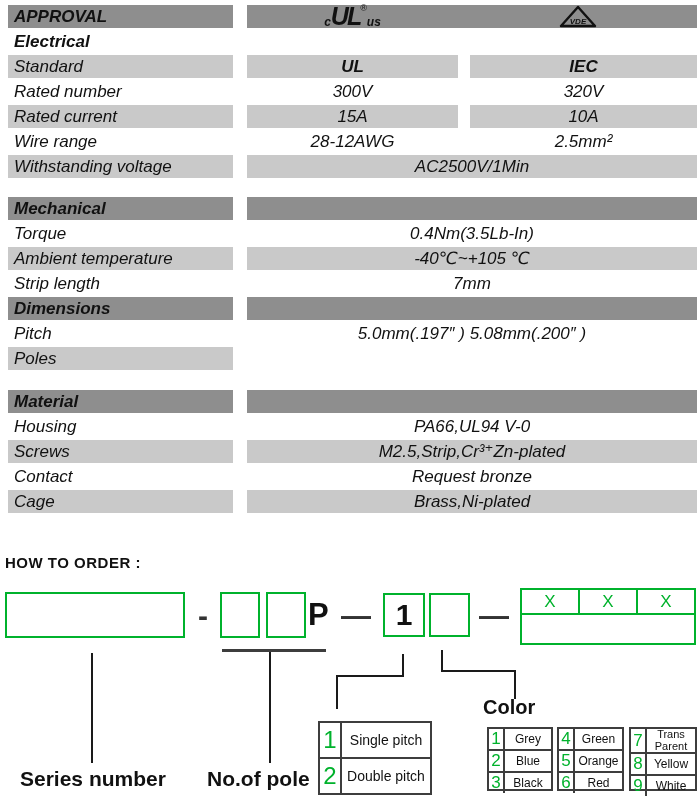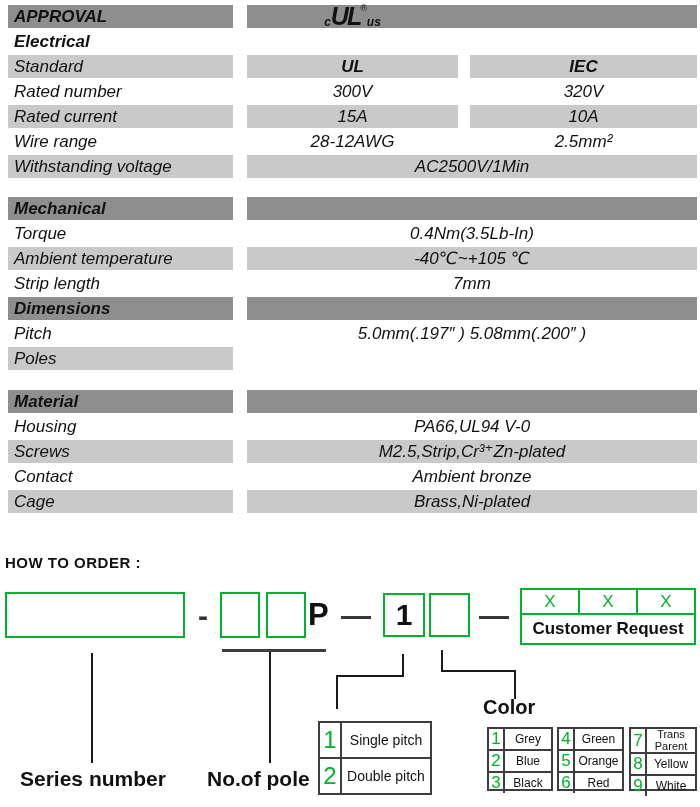--- a/index.html
+++ b/index.html
@@ -84,20 +84,26 @@
     <div class="row">
       <div class="lcell bg-dark bold">APPROVAL</div>
       <div class="gap"></div>
       <div class="vals bg-dark logos">
         <span class="ullogo">
           <span class="ul-c">c</span>
             <span class="ul-main">UL</span>
             <span class="ul-reg">®</span>
             <span class="ul-us">us</span>
         </span>
+        <span class="vdewrap">
+          <svg width="38" height="24" viewBox="0 0 38 24">
+            <polygon points="19,2 36,21 2,21" fill="none" stroke="#111" stroke-width="2.4" stroke-linejoin="round"></polygon>
+            <text x="19" y="18.5" text-anchor="middle" font-size="8" font-weight="bold" fill="#111">VDE</text>
+          </svg>
+        </span>
       </div>
     </div>
 
     <div class="row">
       <div class="lcell bold">Electrical</div>
     </div>
 
     <div class="row">
       <div class="lcell bg-lite">Standard</div>
       <div class="gap"></div>
@@ -218,21 +224,21 @@
       <div class="gap"></div>
       <div class="vals">
           <div class="vcell v-span bg-lite">M2.5,Strip,Cr³⁺Zn-plated</div>
         </div>
     </div>
 
     <div class="row">
       <div class="lcell">Contact</div>
       <div class="gap"></div>
       <div class="vals">
-          <div class="vcell v-span">Ambient bronze</div>
+          <div class="vcell v-span">Request bronze</div>
         </div>
     </div>
 
     <div class="row">
       <div class="lcell bg-lite">Cage</div>
       <div class="gap"></div>
       <div class="vals">
           <div class="vcell v-span bg-lite">Brass,Ni-plated</div>
         </div>
     </div>
@@ -255,21 +261,20 @@
   <div class="gbox" style="left:429px;top:593px;width:41px;height:44px;"></div>
 
   <div class="dash" style="left:477px;top:596px;width:34px;">—</div>
 
   <div class="abs cr-table">
     <div class="cr-top">
       <div class="cr-x">X</div>
       <div class="cr-x">X</div>
       <div class="cr-x">X</div>
     </div>
-    <div class="cr-bottom">Customer Request</div>
   </div>
 
   <div class="underline" style="left:222px;top:649px;width:104px;height:3px;"></div>
 
   <div class="lineseg" style="left:91px;top:653px;width:2px;height:110px;"></div>
   <div class="lineseg" style="left:269px;top:652px;width:2px;height:111px;"></div>
   <div class="lineseg" style="left:402px;top:654px;width:2px;height:23px;"></div>
   <div class="lineseg" style="left:336px;top:675px;width:68px;height:2px;"></div>
   <div class="lineseg" style="left:336px;top:675px;width:2px;height:34px;"></div>
   <div class="lineseg" style="left:441px;top:650px;width:2px;height:22px;"></div>

